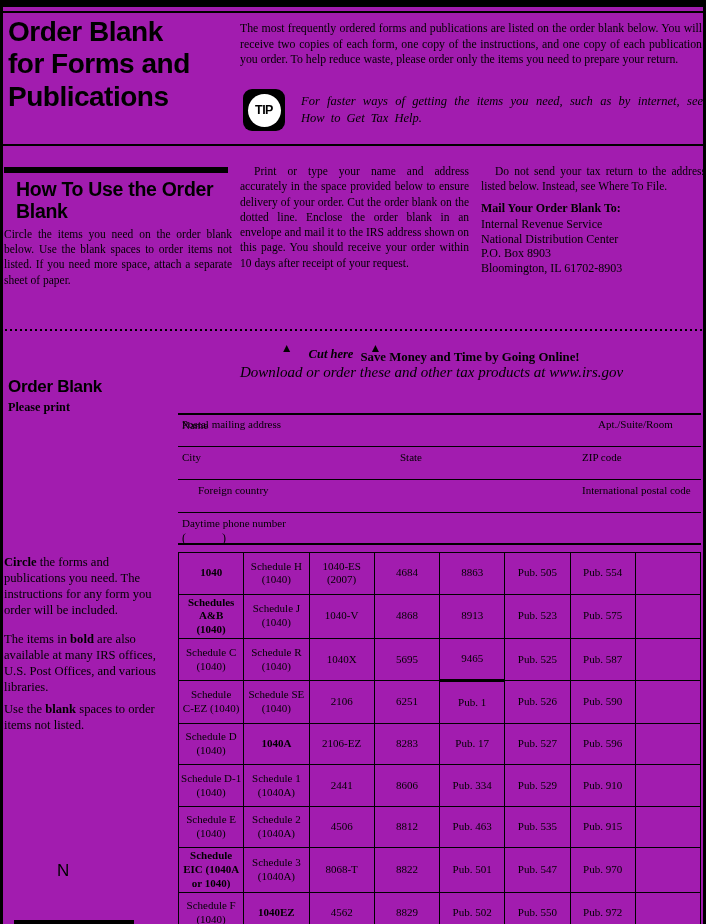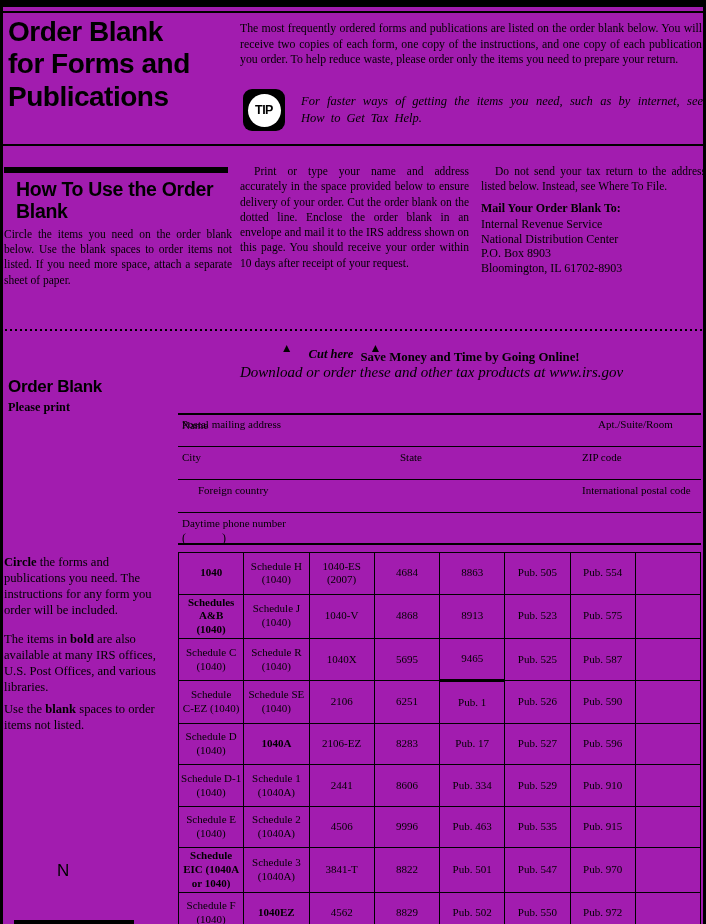--- a/index.html
+++ b/index.html
@@ -208,33 +208,33 @@
           <td>Pub. 529</td>
           <td>Pub. 910</td>
           <td></td>
         </tr>
         <tr>
           <td>Schedule E
 (1040)</td>
           <td>Schedule 2
 (1040A)</td>
           <td>4506</td>
-          <td>9996</td>
+          <td>8812</td>
           <td>Pub. 463</td>
           <td>Pub. 535</td>
           <td>Pub. 915</td>
           <td></td>
         </tr>
         <tr>
           <td class="bold">Schedule
 EIC (1040A
 or 1040)</td>
           <td>Schedule 3
 (1040A)</td>
-          <td>3841-T</td>
+          <td>8068-T</td>
           <td>8822</td>
           <td>Pub. 501</td>
           <td>Pub. 547</td>
           <td>Pub. 970</td>
           <td></td>
         </tr>
         <tr>
           <td>Schedule F
 (1040)</td>
           <td class="bold">1040EZ</td>

